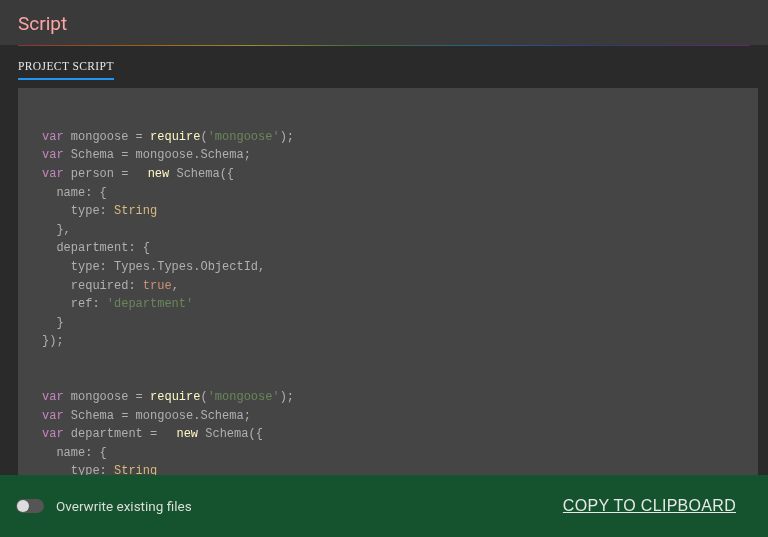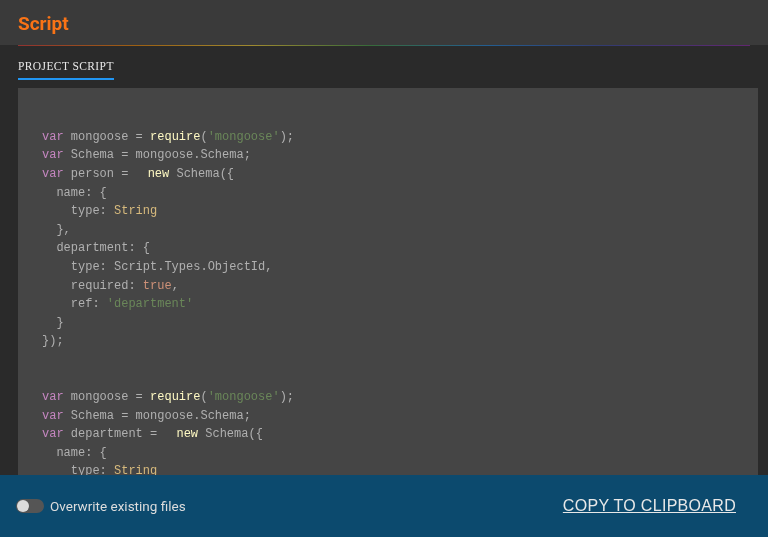--- a/index.html
+++ b/index.html
@@ -7,23 +7,23 @@
   body {
     font-family: -apple-system, BlinkMacSystemFont, "Segoe UI", Roboto, sans-serif;
     background: #2a2a2a;
     color: #d4d4d4;
     display: flex;
     flex-direction: column;
   }
   .header {
     background: #3a3a3a;
     padding: 12px 8px 10px 18px;
-    color: #f97316;
+    color: #fca5a5;
     font-size: 19px;
-    font-weight: 700;
+    font-weight: 400;
   }
   .rainbow {
     height: 1px;
     background: linear-gradient(90deg,
       #e53935 0%, #fb8c00 16%, #fdd835 32%, #43a047 48%,
       #1e88e5 64%, #3949ab 80%, #8e24aa 100%);
     margin: 0 18px;
     opacity: 0.55;
   }
   .tabbar {
@@ -61,25 +61,25 @@
   .editor::-webkit-scrollbar { width: 8px; }
   .editor::-webkit-scrollbar-track { background: transparent; }
   .editor::-webkit-scrollbar-thumb { background: #6a6a6a; border-radius: 4px; }
   .kw   { color: #c586c0; }
   .fn   { color: #fef9c3; }
   .str  { color: #6a8759; }
   .bool { color: #ce9178; }
   .type { color: #d7ba7d; }
   .newk { color: #fef9c3; margin-left: 12px; }
   .footer {
-    background: #0c4a6e;
+    background: #14532d;
     padding: 14px 16px;
     display: flex;
     align-items: center;
-    gap: 4px;
+    gap: 10px;
   }
   .toggle {
     width: 28px; height: 14px; border-radius: 7px;
     background: #555; position: relative; cursor: pointer;
     flex: 0 0 28px;
   }
   .toggle .knob {
     width: 12px; height: 12px; border-radius: 50%;
     background: #ddd; position: absolute; top: 1px; left: 1px;
   }
@@ -110,21 +110,21 @@
 </div>
 
 <div class="editor-wrap">
   <div class="editor"><span class="kw">var</span><span> mongoose = </span><span class="fn">require</span><span>(</span><span class="str">'mongoose'</span><span>);</span>
 <span class="kw">var</span><span> Schema = mongoose.Schema;</span>
 <span class="kw">var</span><span> person = </span><span class="newk">new</span><span> Schema({</span>
 <span>  name: {</span>
 <span>    type: </span><span class="type">String</span>
 <span>  },</span>
 <span>  department: {</span>
-<span>    type: Script.Types.ObjectId,</span>
+<span>    type: Types.Types.ObjectId,</span>
 <span>    required: </span><span class="bool">true</span><span>,</span>
 <span>    ref: </span><span class="str">'department'</span>
 <span>  }</span>
 <span>});</span>
 
 
 <span class="kw">var</span><span> mongoose = </span><span class="fn">require</span><span>(</span><span class="str">'mongoose'</span><span>);</span>
 <span class="kw">var</span><span> Schema = mongoose.Schema;</span>
 <span class="kw">var</span><span> department = </span><span class="newk">new</span><span> Schema({</span>
 <span>  name: {</span>

